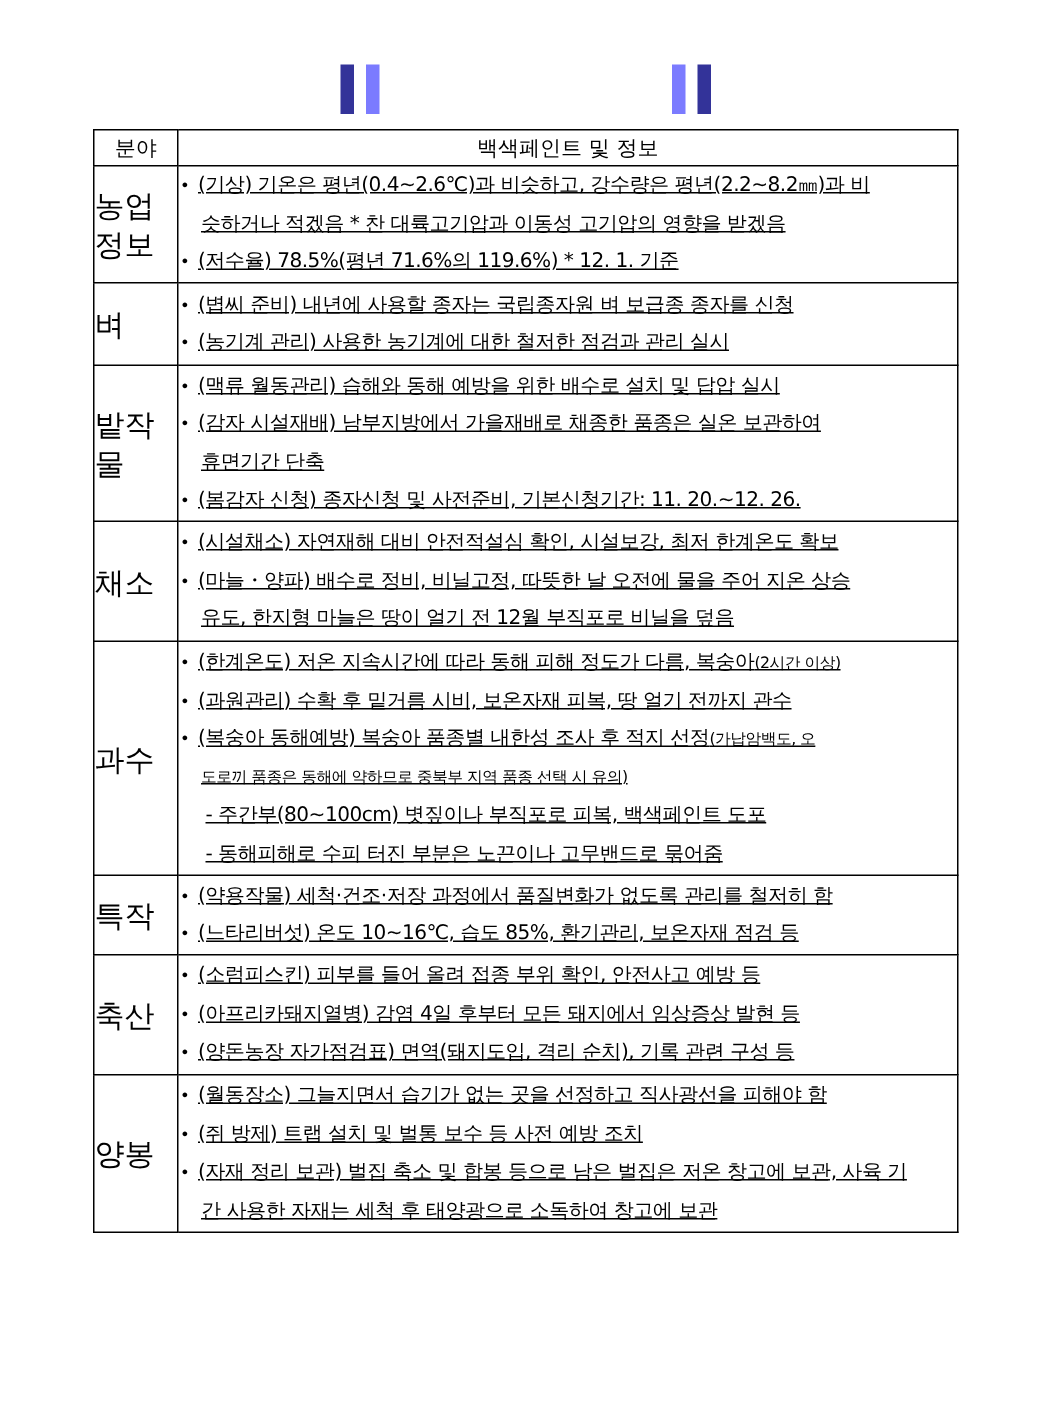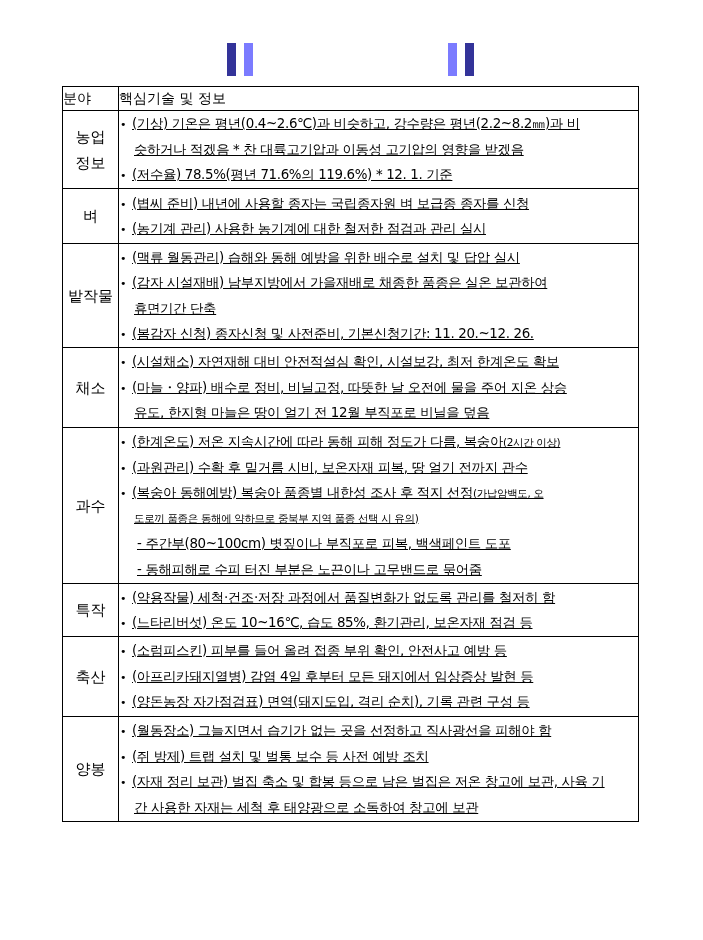--- a/index.html
+++ b/index.html
@@ -13,22 +13,22 @@
   .title-box { position: absolute; left: 38px; top: 1px; width: 168px; height: 31px;
                border: 1.5px solid #000; box-sizing: border-box; background: #fff;
                display: flex; align-items: center; justify-content: center;
                font-size: 17px; font-weight: bold; letter-spacing: 14px; padding-left: 14px; }
 
   table.summary { position: absolute; left: 62px; top: 86px; width: 576px;
                   border-collapse: collapse; table-layout: fixed; }
   table.summary td, table.summary th { border: 1px solid #000; padding: 0; }
   col.c1 { width: 56px; }
   col.c2 { width: 520px; }
-  th { font-weight: normal; font-size: 14px; height: 23px; text-align: left; margin-top: 28px; }
-  td.cat { text-align: center; vertical-align: middle; font-size: 15px; line-height: 26px; }
+  th { font-weight: normal; font-size: 14px; height: 23px; text-align: center; margin-top: 28px; }
+  td.cat { text-align: left; vertical-align: middle; font-size: 20px; line-height: 26px; }
   td.content { vertical-align: middle; padding: 1px 0 2px 0; font-size: 13.4px; }
   .line { white-space: nowrap; overflow: hidden; height: 25.5px; line-height: 25.5px;
           letter-spacing: -0.35px; text-decoration: underline; }
   .line.bullet::before { content: "•"; display: inline-block; width: 12px; padding-left: 1px; font-size: 11px; }
   .line.cont { padding-left: 15px; }
   .line.dash { padding-left: 18px; }
   .small { font-size: 10.5px; }
 </style>
 </head>
 <body>
@@ -41,21 +41,21 @@
 </div>
 
 <table class="summary">
   <colgroup>
       <col class="c1">
       <col class="c2">
     </colgroup>
   <thead>
     <tr>
       <th>분야</th>
-      <th>핵심기술 및 정보</th>
+      <th>백색페인트 및 정보</th>
     </tr>
   </thead>
   <tbody id="tbody">
       <tr style="height: 78px;">
         <td class="cat">
           <div>농업</div>
           <div>정보</div>
         </td>
         <td class="content">
           <div class="line bullet"><span>(기상) 기온은 평년(0.4~2.6℃)과 비슷하고, 강수량은 평년(2.2~8.2㎜)과 비</span></div>

